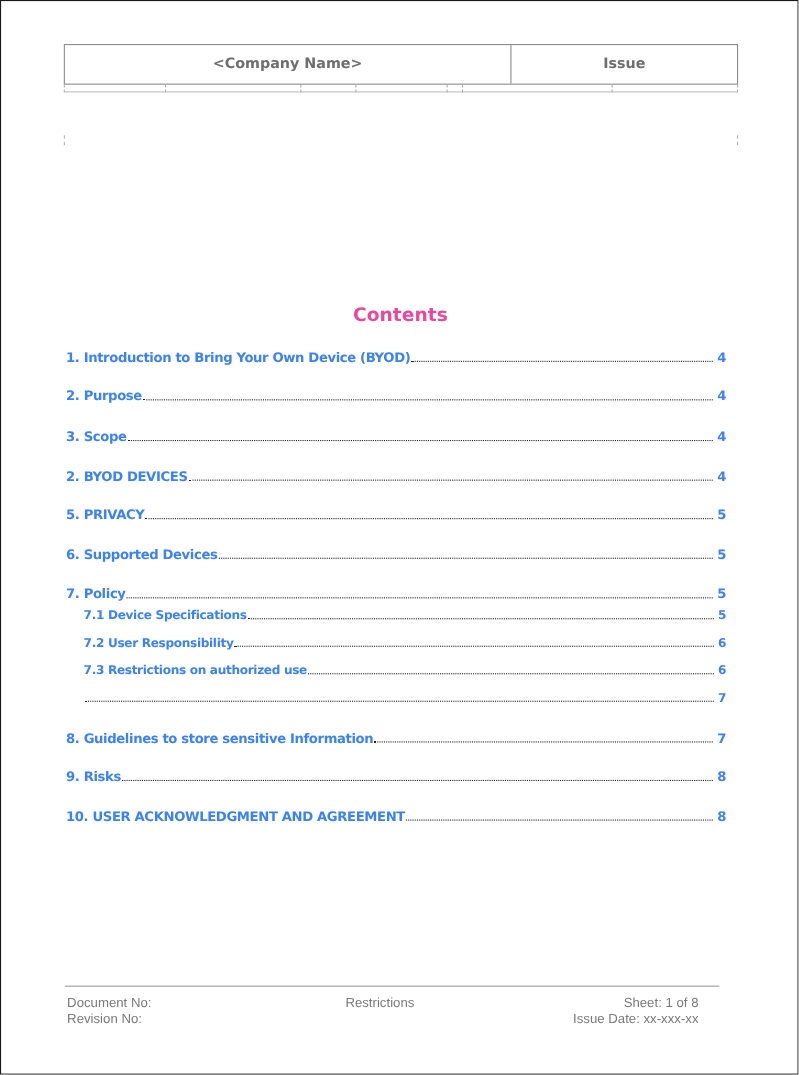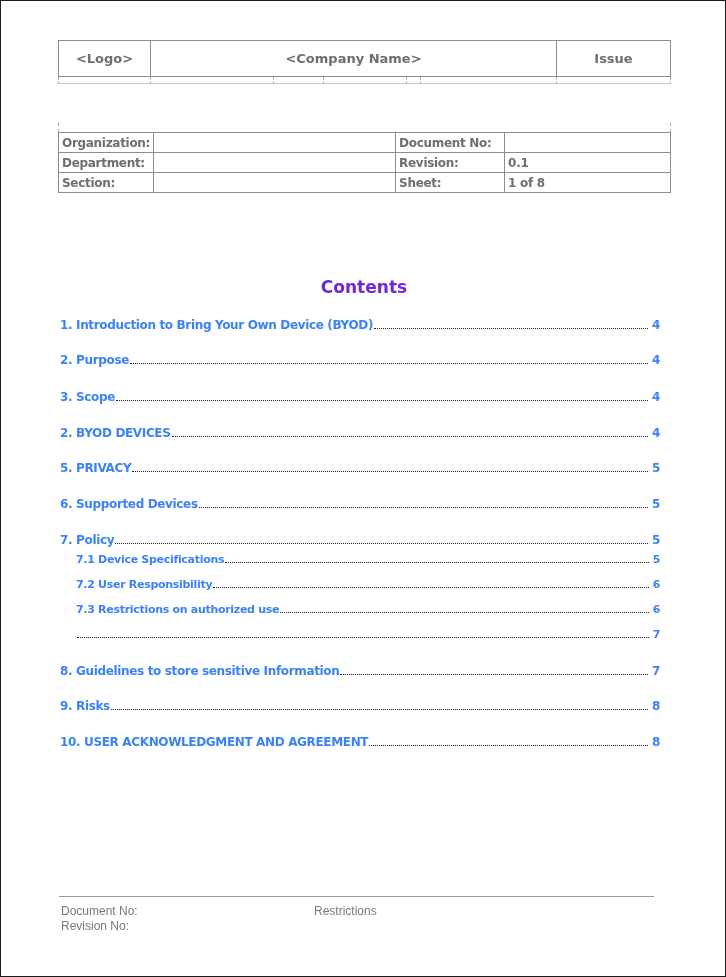--- a/index.html
+++ b/index.html
@@ -47,21 +47,21 @@
     .meta td {
       border: 1px solid #8c8c8c; height: 20px; padding: 0 3px;
       font-weight: bold; letter-spacing: -0.3px;
     }
     .meta td.c1 { width: 92px; }
     .meta td.c2 { width: 242px; }
     .meta td.c3 { width: 109px; }
     
     .toc-title {
       position: absolute; left: 0; top: 276px; width: 726px; text-align: center;
-      color: #6d28d9; font-weight: bold; font-size: 17px;
+      color: #ec4899; font-weight: bold; font-size: 17px;
       font-family: "DejaVu Sans", sans-serif;
     }
     .toc { position: absolute; left: 59px; top: 0; width: 600px; }
     .toc-item {
       position: absolute; left: 0; width: 600px; display: flex; align-items: baseline;
       font-family: "DejaVu Sans", sans-serif; font-weight: bold; font-size: 12px;
       color: #3b82f6; letter-spacing: -0.35px; white-space: nowrap;
     }
     .toc-item.sub { left: 16px; width: 584px; font-size: 11px; letter-spacing: -0.3px; }
     .toc-item .label { flex: 0 0 auto; }
@@ -79,56 +79,33 @@
     .footer.left { left: 60px; }
     .footer.center { left: 313px; }
     .footer.right { right: 90px; text-align: right; }
   </style>
 </head>
 <body>
 
 <div class="page">
 
   <div class="hdr-top">
-    <div class="cell logo">&lt;Logo&gt;</div>
     <div class="cell company">&lt;Company Name&gt;</div>
     <div class="cell class">Issue</div>
   </div>
   <div class="hdr-gap">
     <span class="tick" style="left:91px"></span>
     <span class="tick" style="left:214px"></span>
     <span class="tick" style="left:264px"></span>
     <span class="tick" style="left:347px"></span>
     <span class="tick" style="left:361px"></span>
     <span class="tick" style="left:497px"></span>
   </div>
   <div class="title-under"></div>
 
-  <table class="meta">
-    <tbody id="meta-body">
-        <tr>
-          <td class="c1">Organization:</td>
-          <td class="c2"></td>
-          <td class="c3">Document No:</td>
-          <td class="c4"></td>
-        </tr>
-        <tr>
-          <td class="c1">Department:</td>
-          <td class="c2"></td>
-          <td class="c3">Revision:</td>
-          <td class="c4">0.1</td>
-        </tr>
-        <tr>
-          <td class="c1">Section:</td>
-          <td class="c2"></td>
-          <td class="c3">Sheet:</td>
-          <td class="c4">1 of 8</td>
-        </tr>
-      </tbody>
-  </table>
 
   <div class="toc-title">Contents</div>
   <div class="toc" id="toc">
       <div class="toc-item" style="top: 317px;">
         <span class="label">1. Introduction to Bring Your Own Device (BYOD)</span>
         <span class="dots"></span>
         <span class="page-no">4</span>
       </div>
       <div class="toc-item" style="top: 352px;">
         <span class="label">2.  Purpose</span>
@@ -197,13 +174,17 @@
     </div>
 
   <div class="footer-line"></div>
   <div class="footer left">
     <div>Document No:</div>
     <div>Revision No:</div>
   </div>
   <div class="footer center">
     <div>Restrictions</div>
   </div>
+  <div class="footer right">
+    <div>Sheet: 1 of 8</div>
+    <div>Issue Date: xx-xxx-xx</div>
+  </div>
 </div>
 
 </body></html>

